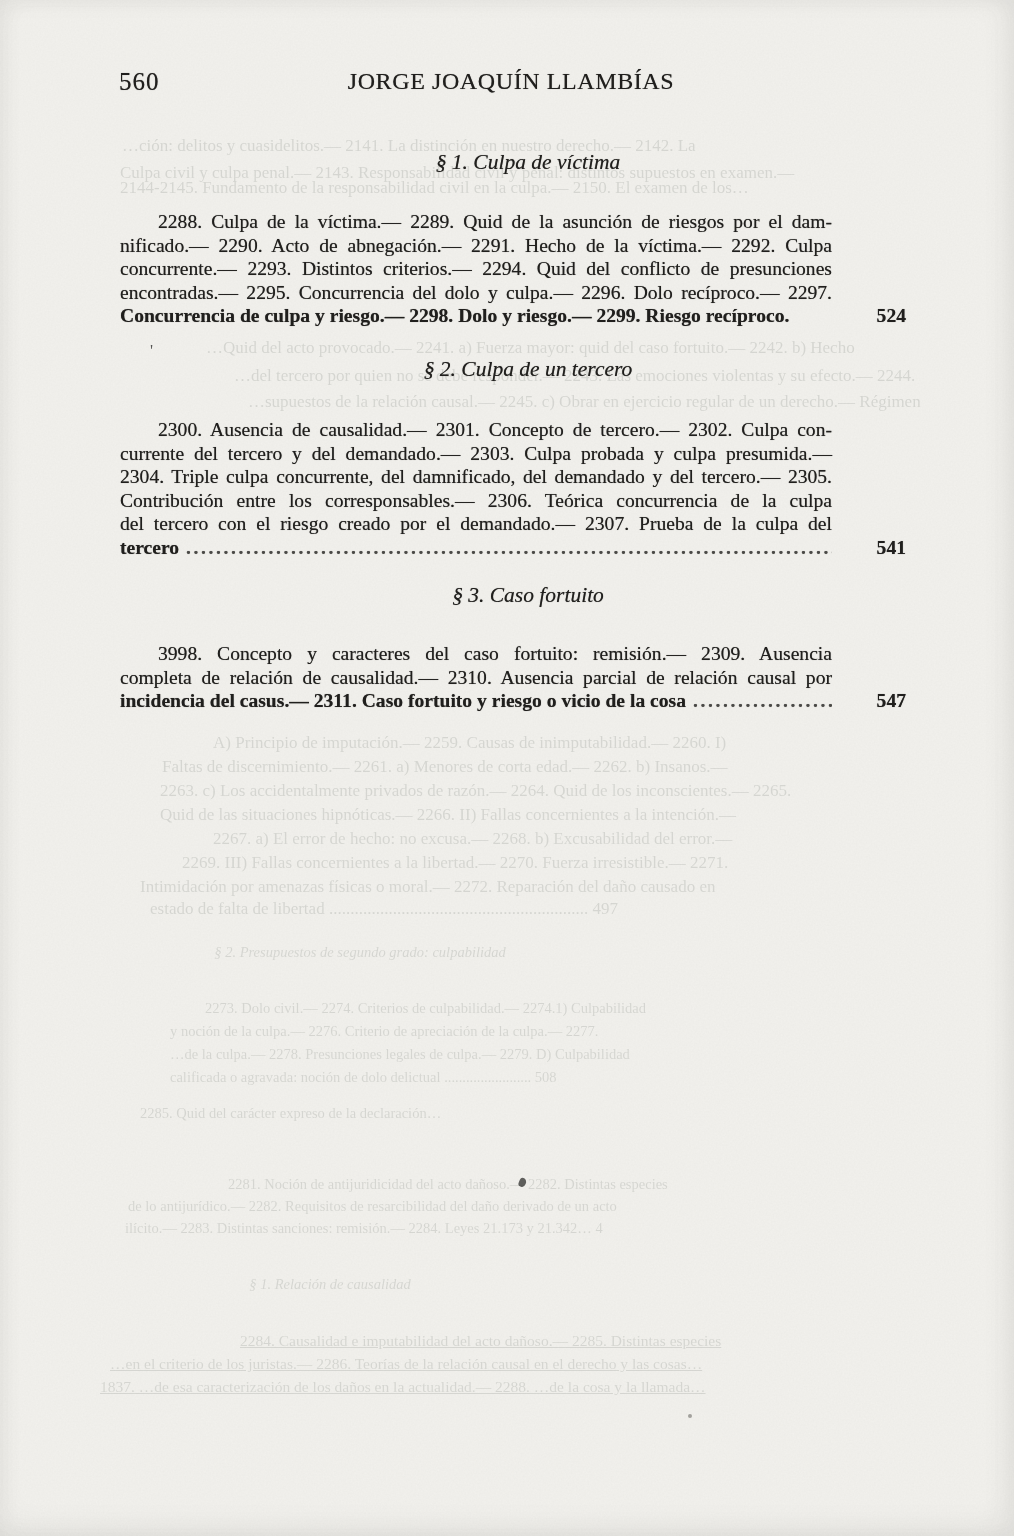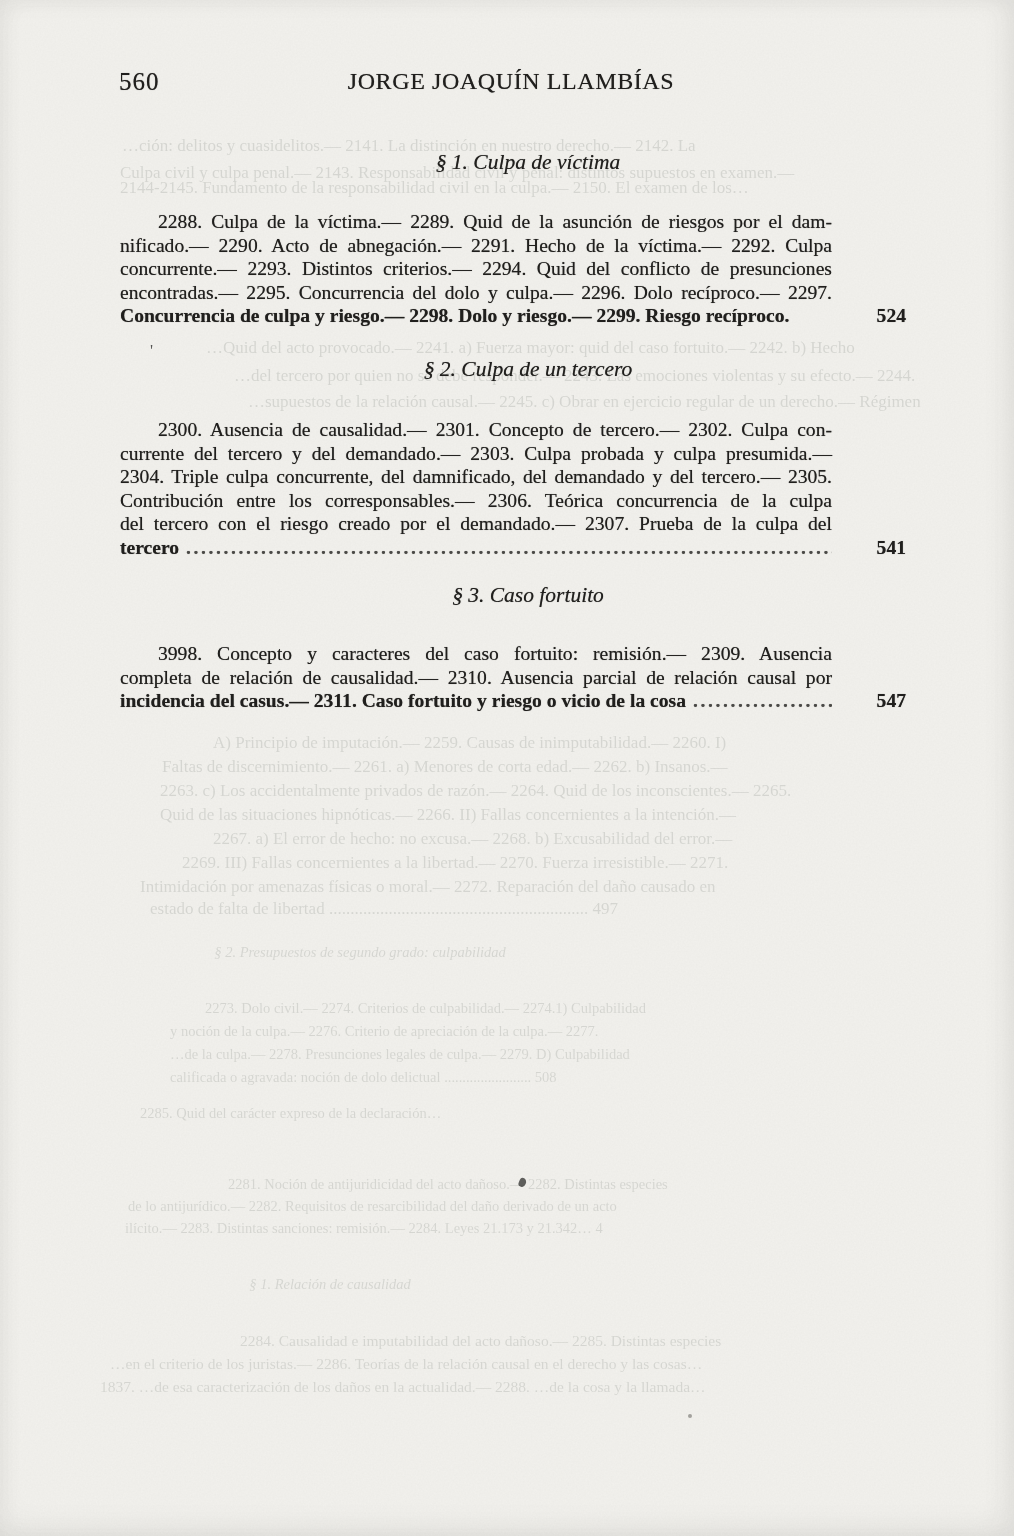--- a/index.html
+++ b/index.html
@@ -52,21 +52,21 @@
   .pageref{
     position:absolute; right:-74px; top:0;
     width:70px; text-align:right; font-size:19.6px;
   }
 
   
   .ghost{ position:absolute; inset:0; pointer-events:none;
           color:#3c463e; opacity:.14; filter:blur(.45px); }
   .gline{ position:absolute; white-space:nowrap; font-size:17px; }
   .gsm{ font-size:14.5px; }
-  .gmd{ font-size:15.5px; }
+  .gmd{ font-size:15.5px;text-decoration:underline; }
   .ghead{ font-style:italic; text-align:center; white-space:nowrap; overflow:visible; }
 
   
   .artifact{ position:absolute; }
   .apostrophe{ left:150px; top:341px; font-size:17px; color:#3a3a38; opacity:.85; }
   .speck1{ left:519px; top:1178px; width:7px; height:9px; background:#3b3b38;
            border-radius:40% 60% 55% 45%; transform:rotate(24deg); opacity:.8; }
   .speck2{ left:688px; top:1414px; width:4px; height:4px; background:#55544f;
            border-radius:50%; opacity:.5; }
 </style>

